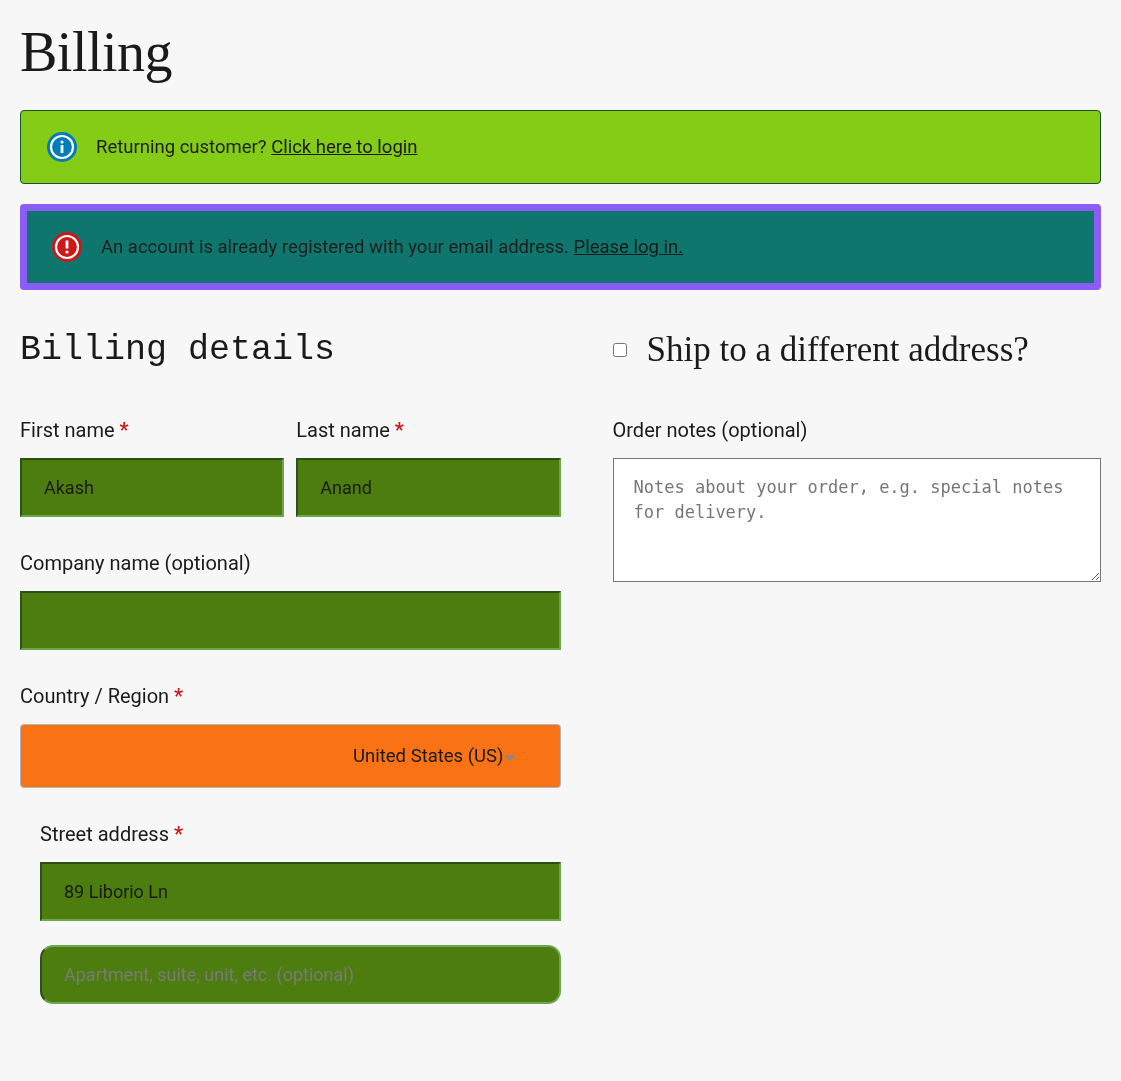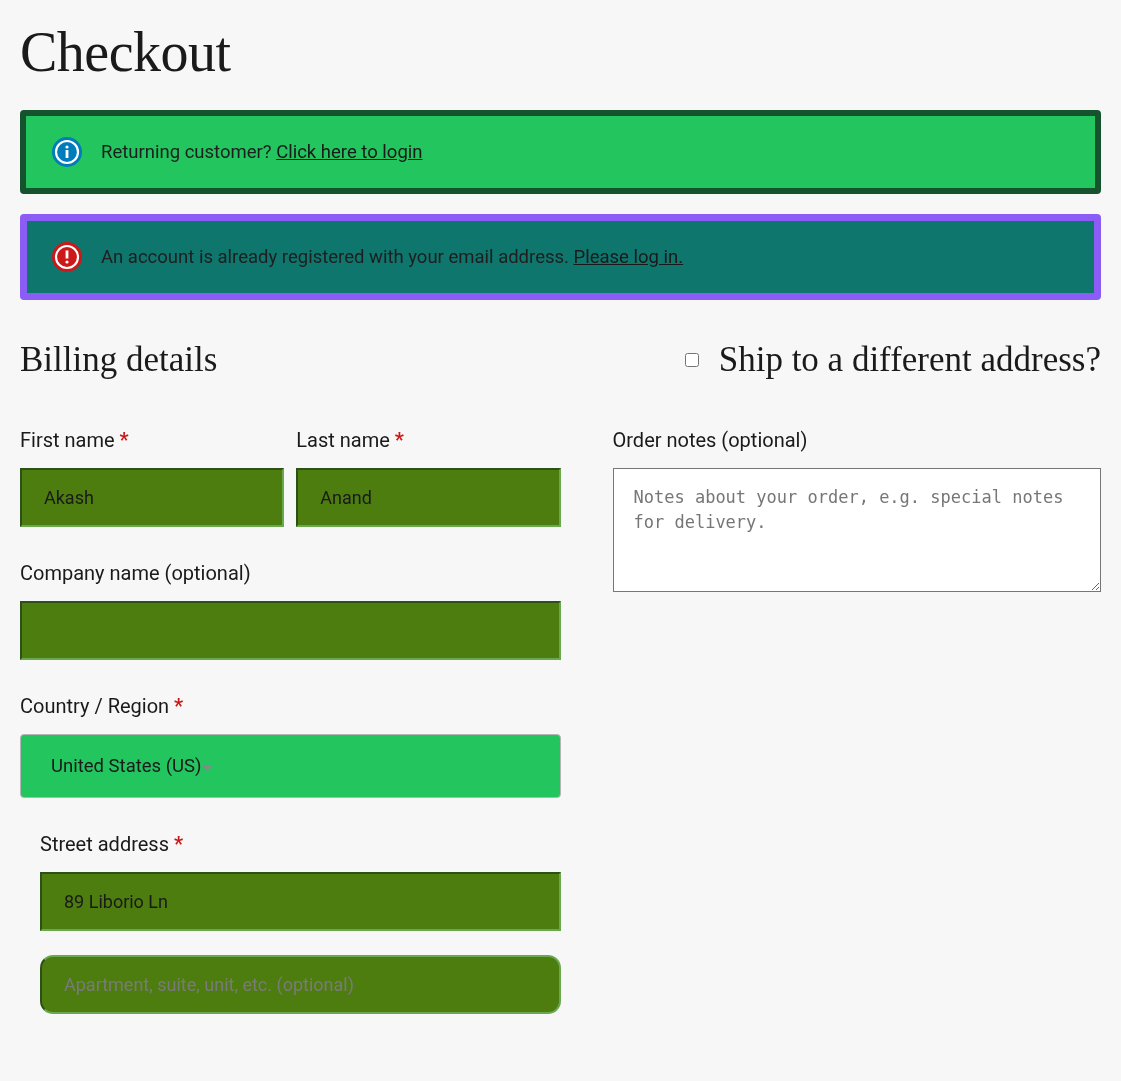--- a/index.html
+++ b/index.html
@@ -25,22 +25,22 @@
     .notice {
       display: flex;
       align-items: center;
       border-radius: 4px;
       padding: 20px 24px;
       margin-bottom: 20px;
       font-size: 18.5px;
       gap: 18px;
     }
     .notice-info {
-      background: #22c55e;
-      border: 6px solid #14532d;
+      background: #84cc16;
+      border: 1px solid #14532d;
       padding-left: 25px;
     }
     .notice-error {
       background: #0f766e;
       border: 7px solid #8b5cf6;
     }
     .notice .icon-wrap {
       flex: 0 0 auto;
       width: 32px;
       height: 32px;
@@ -57,32 +57,31 @@
       gap: 52px;
       margin-top: 40px;
     }
     .col-left {
       flex: 0 0 50%;
     }
     .col-right {
       flex: 1;
     }
     .section-heading {
-      font-family: Liberation Serif, serif;
+      font-family: Liberation Mono, monospace;
       font-weight: 400;
       font-size: 35px;
       color: #1a1a1a;
       margin-bottom: 48px;
     }
     .ship-heading-row {
       display: flex;
       align-items: center;
       gap: 20px;
       margin-bottom: 48px;
-      justify-content: flex-end;
     }
     .ship-heading {
       font-family: Georgia, "Times New Roman", serif;
       font-weight: 400;
       font-size: 35px;
       color: #1a1a1a;
       cursor: pointer;
     }
     .ship-checkbox {
       width: 14px;
@@ -129,28 +128,28 @@
     .text-input.street2 {
       margin-top: 24px;
     }
     .select-wrap {
       position: relative;
       width: 100%;
     }
     .select-display {
       font-size: 18.5px;
       color: #1a1a1a;
-      background: #22c55e;
+      background: #f97316;
       border: 1px solid #b5b5b5;
       border-radius: 4px;
       padding: 20px 44px 20px 30px;
       cursor: pointer;
       display: flex;
       align-items: center;
-      justify-content: flex-start;
+      justify-content: flex-end;
     }
     .select-caret {
       color: #888;
     }
     .textarea-input {
       font-family: ui-monospace, SFMono-Regular, "SF Mono", Menlo, Consolas, monospace;
       font-size: 17px;
       line-height: 1.45;
       color: #1a1a1a;
       background: #fff;
@@ -165,21 +164,21 @@
       color: #767676;
     }
     .street-group .text-input.street2 {
       border-top-color: #6aa84f;
       border-radius: 13px;
     }
   </style>
 </head>
 <body>
 
-<h1 class="page-title">Checkout</h1>
+<h1 class="page-title">Billing</h1>
 
 <div class="notice notice-info">
   <span class="icon-wrap">
     <svg width="32" height="32" viewBox="0 0 32 32">
       <circle cx="16" cy="16" r="15" fill="#007cba"></circle>
       <circle cx="16" cy="16" r="11" fill="none" stroke="#fff" stroke-width="2.2"></circle>
       <circle cx="16" cy="11" r="1.6" fill="#fff"></circle>
       <rect x="14.6" y="14" width="2.8" height="8" fill="#fff"></rect>
     </svg>
   </span>

